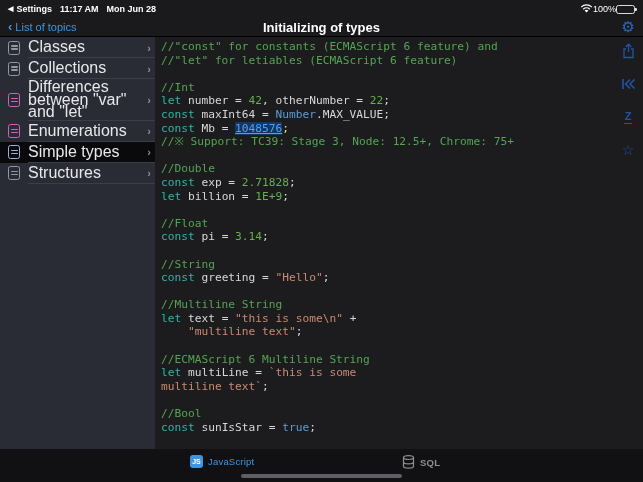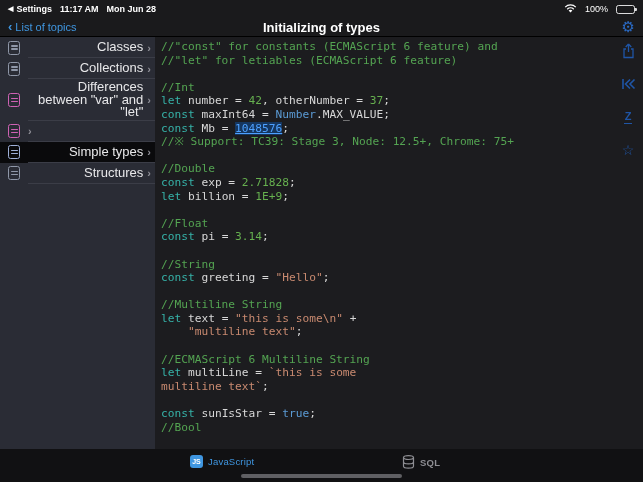--- a/index.html
+++ b/index.html
@@ -10,21 +10,21 @@
     font-family:"Liberation Sans", sans-serif;
     -webkit-font-smoothing:antialiased;
   }
   
   .status-bar{
     position:absolute; left:0; top:0; right:0; height:18px;
     display:flex; justify-content:space-between;
     padding:0 8px; color:#fff; font-size:9px; font-weight:bold;
   }
   .status-left{ display:flex; gap:8px; align-items:center; }
-  .status-right{ display:flex; gap:8px; align-items:center; font-weight:normal; }
+  .status-right{ display:flex; gap:0; align-items:center; font-weight:normal; }
   .back-app{ display:flex; gap:3px; align-items:center; }
   .tri{ font-size:7px; }
   .wifi-svg{ display:block; }
   .battery{
     position:relative; width:19px; height:9px; border:1px solid rgba(255,255,255,.85);
     border-radius:2.5px; padding:1px;
   }
   .battery .fill{ width:100%; height:100%; background:#fff; border-radius:1px; }
   .battery::after{
     content:""; position:absolute; right:-3px; top:2.5px; width:2px; height:3px;
@@ -63,21 +63,21 @@
     content:""; position:absolute; left:28px; right:0; bottom:0; height:1px;
     background:#3b3d47;
   }
   .doc-icon{
     flex:0 0 auto; width:12px; height:14px; border:1.4px solid currentColor;
     border-radius:2.5px; margin-right:8px;
     display:flex; flex-direction:column; justify-content:center; gap:1.5px;
     padding:0 1.5px;
   }
   .doc-icon i{ display:block; height:1.4px; background:currentColor; border-radius:1px; }
-  .side-label{ flex:1; color:#e8e8ea; font-size:13px; line-height:12.5px; padding-right:4px;text-align:right; }
+  .side-label{ flex:1; color:#e8e8ea; font-size:16px; line-height:12.5px; padding-right:4px; }
   .side-chev{ flex:0 0 auto; color:#8e8e96; font-size:11px; font-weight:bold; }
   
   .code-area{
     position:absolute; left:155px; top:37px; right:0; height:412px;
     background:var(--code-bg,#1c1c1f); overflow:hidden;
     padding:3px 0 0 6px;
   }
   .code-line{
     font-family:"DejaVu Sans Mono", monospace;
     font-size:11.2px; line-height:13.6px; white-space:pre; color:var(--plain,#d8d8d8);
@@ -182,20 +182,21 @@
           <i></i>
         </span>
         <span class="side-label">Differences between "var" and "let"</span>
         <span class="side-chev">›</span>
       </div>
       <div class="side-row">
         <span class="doc-icon" style="color: rgb(207, 98, 180);">
           <i></i>
           <i></i>
         </span>
+        <span class="side-label">Enumerations</span>
         <span class="side-chev">›</span>
       </div>
       <div class="side-row selected">
         <span class="doc-icon" style="color: rgb(159, 176, 216);">
           <i></i>
           <i></i>
         </span>
         <span class="side-label">Simple types</span>
         <span class="side-chev">›</span>
       </div>
@@ -207,21 +208,21 @@
         <span class="side-label">Structures</span>
         <span class="side-chev">›</span>
       </div>
     </div>
 
   <div class="code-area" id="code">
       <div class="code-line"><span class="tok-cm">//"const" for constants (ECMAScript 6 feature) and</span></div>
       <div class="code-line"><span class="tok-cm">//"let" for letiables (ECMAScript 6 feature)</span></div>
       <div class="code-line">&nbsp;</div>
       <div class="code-line"><span class="tok-cm">//Int</span></div>
-      <div class="code-line"><span class="tok-kw">let</span><span class="tok-pl"> number = </span><span class="tok-num">42</span><span class="tok-pl">, otherNumber = </span><span class="tok-num">37</span><span class="tok-pl">;</span></div>
+      <div class="code-line"><span class="tok-kw">let</span><span class="tok-pl"> number = </span><span class="tok-num">42</span><span class="tok-pl">, otherNumber = </span><span class="tok-num">22</span><span class="tok-pl">;</span></div>
       <div class="code-line"><span class="tok-kw">const</span><span class="tok-pl"> maxInt64 = </span><span class="tok-cls">Number</span><span class="tok-pl">.MAX_VALUE;</span></div>
       <div class="code-line"><span class="tok-kw">const</span><span class="tok-pl"> Mb = </span><span class="tok-link">1048576</span><span class="tok-pl">;</span></div>
       <div class="code-line"><span class="tok-cm">//※ Support: TC39: Stage 3, Node: 12.5+, Chrome: 75+</span></div>
       <div class="code-line">&nbsp;</div>
       <div class="code-line"><span class="tok-cm">//Double</span></div>
       <div class="code-line"><span class="tok-kw">const</span><span class="tok-pl"> exp = </span><span class="tok-num">2.71828</span><span class="tok-pl">;</span></div>
       <div class="code-line"><span class="tok-kw">let</span><span class="tok-pl"> billion = </span><span class="tok-num">1E+9</span><span class="tok-pl">;</span></div>
       <div class="code-line">&nbsp;</div>
       <div class="code-line"><span class="tok-cm">//Float</span></div>
       <div class="code-line"><span class="tok-kw">const</span><span class="tok-pl"> pi = </span><span class="tok-num">3.14</span><span class="tok-pl">;</span></div>
@@ -230,22 +231,22 @@
       <div class="code-line"><span class="tok-kw">const</span><span class="tok-pl"> greeting = </span><span class="tok-str">"Hello"</span><span class="tok-pl">;</span></div>
       <div class="code-line">&nbsp;</div>
       <div class="code-line"><span class="tok-cm">//Multiline String</span></div>
       <div class="code-line"><span class="tok-kw">let</span><span class="tok-pl"> text = </span><span class="tok-str">"this is some\n"</span><span class="tok-pl"> +</span></div>
       <div class="code-line"><span class="tok-pl">    </span><span class="tok-str">"multiline text"</span><span class="tok-pl">;</span></div>
       <div class="code-line">&nbsp;</div>
       <div class="code-line"><span class="tok-cm">//ECMAScript 6 Multiline String</span></div>
       <div class="code-line"><span class="tok-kw">let</span><span class="tok-pl"> multiLine = </span><span class="tok-str">`this is some</span></div>
       <div class="code-line"><span class="tok-str">multiline text`</span><span class="tok-pl">;</span></div>
       <div class="code-line">&nbsp;</div>
+      <div class="code-line"><span class="tok-cm">//Bool</span></div>
       <div class="code-line"><span class="tok-kw">const</span><span class="tok-pl"> sunIsStar = </span><span class="tok-cls">true</span><span class="tok-pl">;</span></div>
-      <div class="code-line"><span class="tok-cm">//Bool</span></div>
     </div>
 
   <div class="side-icons">
     <span class="ic">
       <svg width="13" height="16" viewBox="0 0 13 16">
         <path d="M6.5 1 L9.3 4 M6.5 1 L3.7 4 M6.5 1 L6.5 9" stroke="currentColor" stroke-width="1.3" fill="none"></path>
         <path d="M4 6 H2 V14.5 H11 V6 H9" stroke="currentColor" stroke-width="1.3" fill="none"></path>
       </svg>
     </span>
     <span class="ic">

